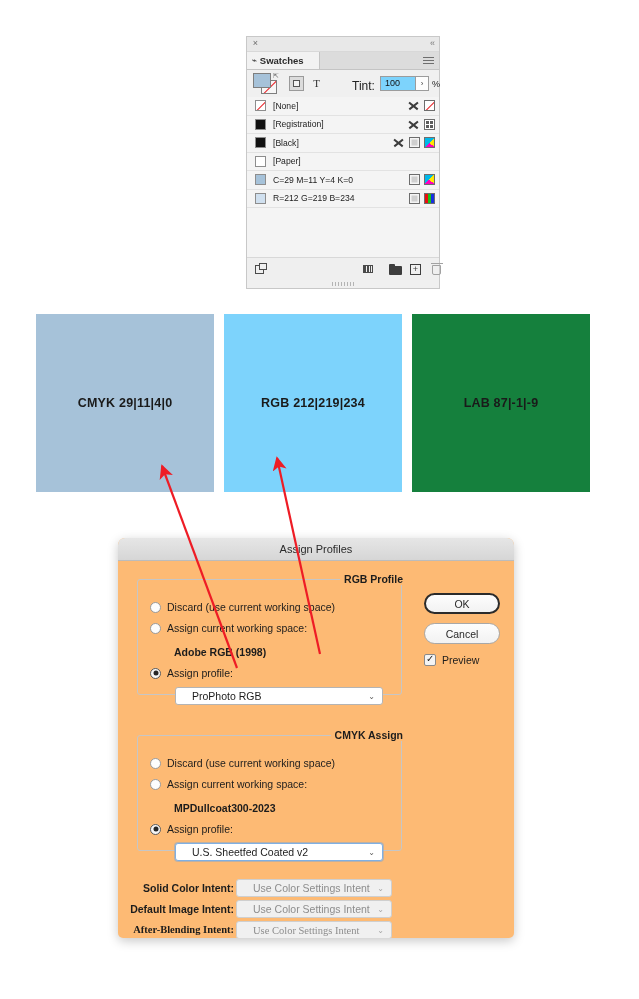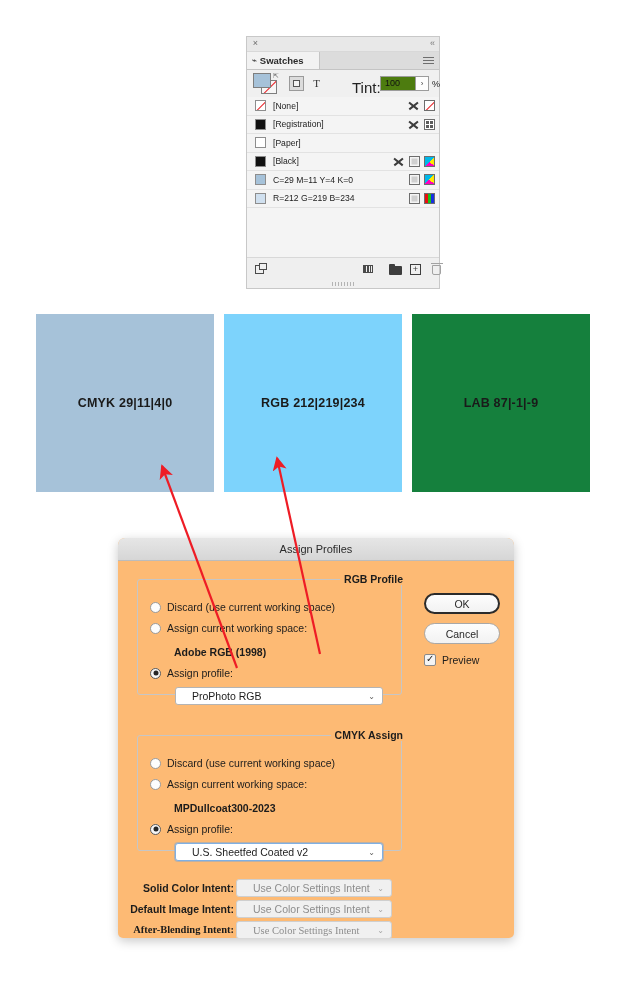--- a/index.html
+++ b/index.html
@@ -131,26 +131,26 @@
   .tool-text {
     left: 62px;
     font-size: 11px;
     color: #333;
     text-align: center;
     line-height: 15px;
     font-family: "Liberation Serif", serif;
   }
   .tint-label {
     position: absolute; left: 105px; top: 9px;
-    font-size: 15px; color: #222;
+    font-size: 12px; color: #222;
   }
   .tint-box {
     position: absolute; left: 133px; top: 6px;
     width: 36px; height: 15px;
-    background: #4d7c0f;
+    background: #7dd3fc;
     border: 1px solid #9c9c9c;
     box-sizing: border-box;
     font-size: 9px;
     line-height: 13px;
     padding-left: 4px;
     color: #111;
     cursor: text;
   }
   .tint-arrow {
     position: absolute; left: 169px; top: 6px;
@@ -535,32 +535,32 @@
             <span class="ic-pin"></span>
             <span class="ic-reg">
               <span></span>
               <span></span>
               <span></span>
               <span></span>
             </span>
           </span>
         </div>
         <div class="swatch-row">
-          <span class="sw-chip" style="background:#ffffff"></span>
-          <span class="sw-name">[Paper]</span>
-          <span class="sw-icons"></span>
-        </div>
-        <div class="swatch-row">
           <span class="sw-chip" style="background:#111111"></span>
           <span class="sw-name">[Black]</span>
           <span class="sw-icons">
             <span class="ic-pin"></span>
             <span class="ic-box ic-box-gray"></span>
             <span class="ic-cmyk"></span>
           </span>
+        </div>
+        <div class="swatch-row">
+          <span class="sw-chip" style="background:#ffffff"></span>
+          <span class="sw-name">[Paper]</span>
+          <span class="sw-icons"></span>
         </div>
         <div class="swatch-row">
           <span class="sw-chip" style="background:#a6c2d9"></span>
           <span class="sw-name">C=29 M=11 Y=4 K=0</span>
           <span class="sw-icons">
             <span class="ic-box ic-box-gray"></span>
             <span class="ic-cmyk"></span>
           </span>
         </div>
         <div class="swatch-row">

